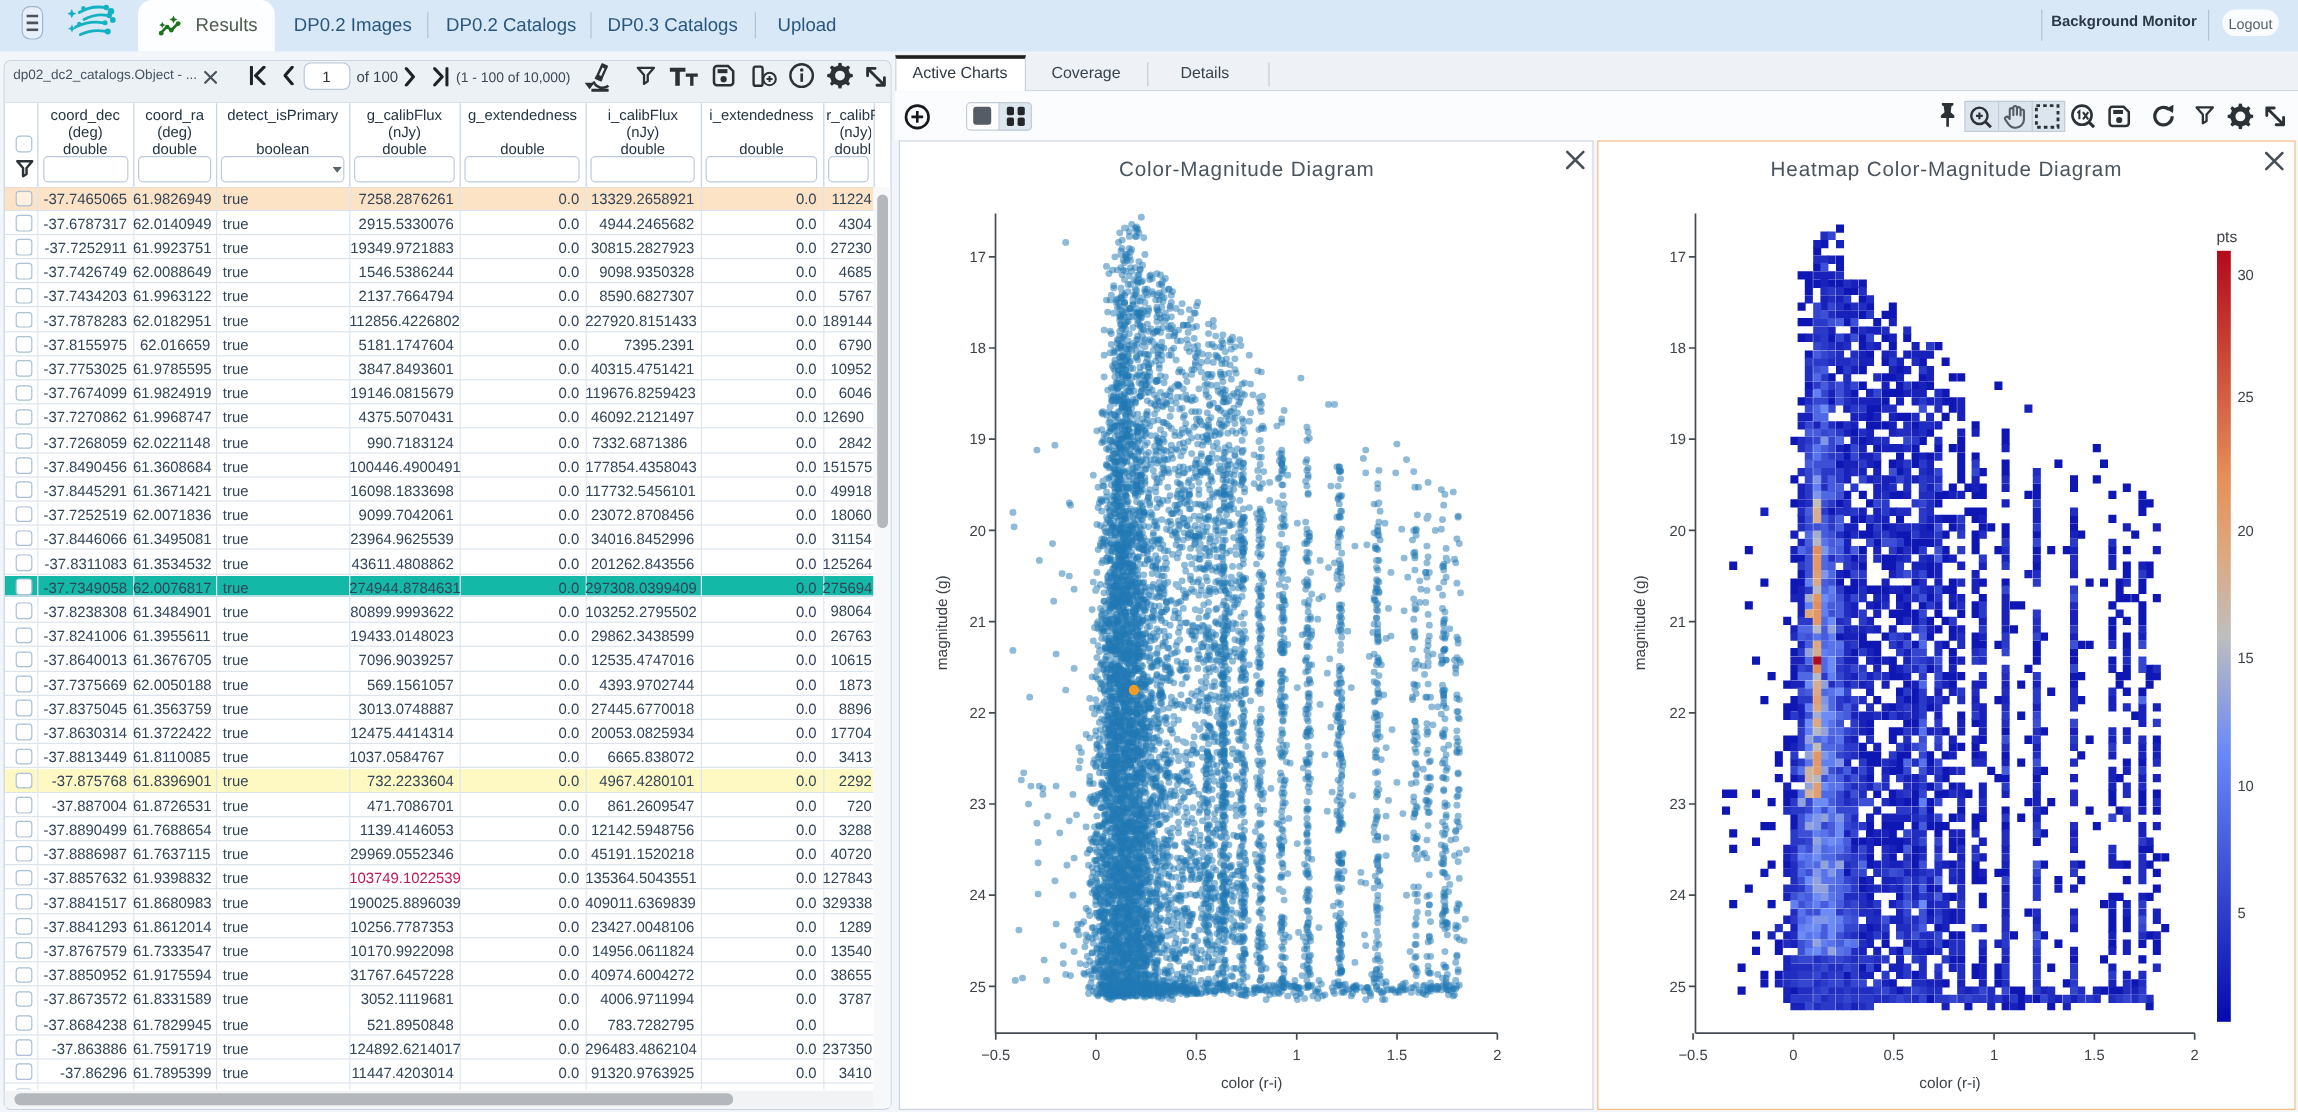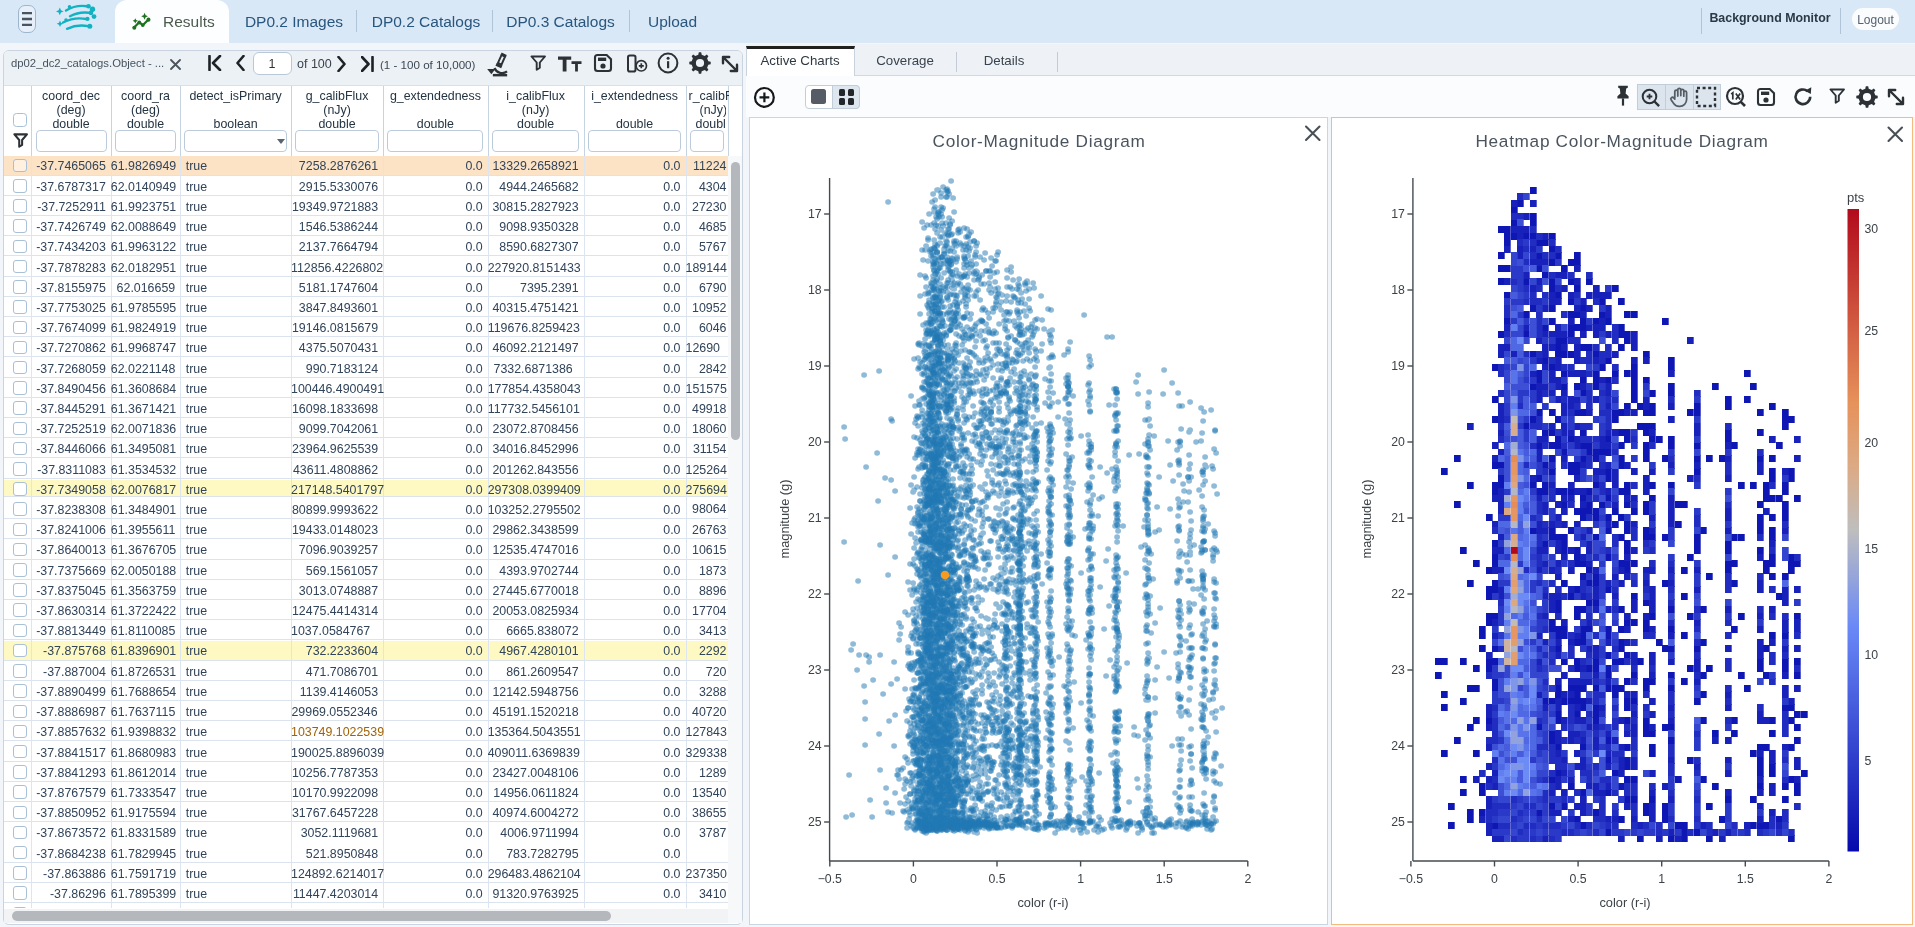--- a/index.html
+++ b/index.html
@@ -458,34 +458,34 @@
 <span style="position:absolute;left:9.8px;top:2.6px;width:13.5px;height:13.5px;border:1.3px solid #a9c0d6;border-radius:3px;background:#fff"></span>
 <span style="position:absolute;text-align:right;font-size:12.4px;color:#31445a;left:27.8px;top:3.2px;width:74.5px">-37.8311083</span>
 <span style="position:absolute;text-align:right;font-size:12.4px;color:#31445a;left:107.3px;top:3.2px;width:64.4px">61.3534532</span>
 <span style="position:absolute;left:182.2px;top:3.2px;font-size:12.4px;color:#31445a">true</span>
 <span style="position:absolute;text-align:right;font-size:12.4px;color:#31445a;left:287.5px;top:3.2px;width:87.1px">43611.4808862</span>
 <span style="position:absolute;text-align:right;font-size:12.4px;color:#31445a;left:379.6px;top:3.2px;width:99.6px">0.0</span>
 <span style="position:absolute;text-align:right;font-size:12.4px;color:#31445a;left:484.2px;top:3.2px;width:90.9px">201262.843556</span>
 <span style="position:absolute;text-align:right;font-size:12.4px;color:#31445a;left:580.1px;top:3.2px;width:96.9px">0.0</span>
 <span style="position:absolute;text-align:right;font-size:12.4px;color:#31445a;left:682.0px;top:3.2px;width:41.0px">125264</span>
 </div>
-<div style="position:absolute;left:0;top:323.4px;width:724.5px;height:17px;background:#fef9c3;border-bottom:1px solid #dbe4ee">
+<div style="position:absolute;left:0;top:323.4px;width:724.5px;height:17px;background:#14b8a6;border-bottom:1px solid #dbe4ee">
 <i style="position:absolute;left:27.8px;top:0;width:1px;height:20.21px;background:#dde6f0"></i>
 <i style="position:absolute;left:107.3px;top:0;width:1px;height:20.21px;background:#dde6f0"></i>
 <i style="position:absolute;left:176.7px;top:0;width:1px;height:20.21px;background:#dde6f0"></i>
 <i style="position:absolute;left:287.5px;top:0;width:1px;height:20.21px;background:#dde6f0"></i>
 <i style="position:absolute;left:379.6px;top:0;width:1px;height:20.21px;background:#dde6f0"></i>
 <i style="position:absolute;left:484.2px;top:0;width:1px;height:20.21px;background:#dde6f0"></i>
 <i style="position:absolute;left:580.1px;top:0;width:1px;height:20.21px;background:#dde6f0"></i>
 <i style="position:absolute;left:682.0px;top:0;width:1px;height:20.21px;background:#dde6f0"></i>
 <span style="position:absolute;left:9.8px;top:2.6px;width:13.5px;height:13.5px;border:1.3px solid #a9c0d6;border-radius:3px;background:#fff"></span>
 <span style="position:absolute;text-align:right;font-size:12.4px;color:#31445a;left:27.8px;top:3.2px;width:74.5px">-37.7349058</span>
 <span style="position:absolute;text-align:right;font-size:12.4px;color:#31445a;left:107.3px;top:3.2px;width:64.4px">62.0076817</span>
 <span style="position:absolute;left:182.2px;top:3.2px;font-size:12.4px;color:#31445a">true</span>
-<span style="position:absolute;text-align:right;font-size:12.4px;color:#31445a;left:287.5px;top:3.2px;width:87.1px">217148.5401797</span>
+<span style="position:absolute;text-align:right;font-size:12.4px;color:#31445a;left:287.5px;top:3.2px;width:87.1px">274944.8784631</span>
 <span style="position:absolute;text-align:right;font-size:12.4px;color:#31445a;left:379.6px;top:3.2px;width:99.6px">0.0</span>
 <span style="position:absolute;text-align:right;font-size:12.4px;color:#31445a;left:484.2px;top:3.2px;width:90.9px">297308.0399409</span>
 <span style="position:absolute;text-align:right;font-size:12.4px;color:#31445a;left:580.1px;top:3.2px;width:96.9px">0.0</span>
 <span style="position:absolute;text-align:right;font-size:12.4px;color:#31445a;left:682.0px;top:3.2px;width:41.0px">275694</span>
 </div>
 <div style="position:absolute;left:0;top:343.6px;width:724.5px;height:19.21px;background:#fff;border-bottom:1px solid #dbe4ee">
 <i style="position:absolute;left:27.8px;top:0;width:1px;height:20.21px;background:#dde6f0"></i>
 <i style="position:absolute;left:107.3px;top:0;width:1px;height:20.21px;background:#dde6f0"></i>
 <i style="position:absolute;left:176.7px;top:0;width:1px;height:20.21px;background:#dde6f0"></i>
 <i style="position:absolute;left:287.5px;top:0;width:1px;height:20.21px;background:#dde6f0"></i>
@@ -680,40 +680,40 @@
 <i style="position:absolute;left:176.7px;top:0;width:1px;height:20.21px;background:#dde6f0"></i>
 <i style="position:absolute;left:287.5px;top:0;width:1px;height:20.21px;background:#dde6f0"></i>
 <i style="position:absolute;left:379.6px;top:0;width:1px;height:20.21px;background:#dde6f0"></i>
 <i style="position:absolute;left:484.2px;top:0;width:1px;height:20.21px;background:#dde6f0"></i>
 <i style="position:absolute;left:580.1px;top:0;width:1px;height:20.21px;background:#dde6f0"></i>
 <i style="position:absolute;left:682.0px;top:0;width:1px;height:20.21px;background:#dde6f0"></i>
 <span style="position:absolute;left:9.8px;top:2.6px;width:13.5px;height:13.5px;border:1.3px solid #a9c0d6;border-radius:3px;background:#fff"></span>
 <span style="position:absolute;text-align:right;font-size:12.4px;color:#31445a;left:27.8px;top:3.2px;width:74.5px">-37.8886987</span>
 <span style="position:absolute;text-align:right;font-size:12.4px;color:#31445a;left:107.3px;top:3.2px;width:64.4px">61.7637115</span>
 <span style="position:absolute;left:182.2px;top:3.2px;font-size:12.4px;color:#31445a">true</span>
-<span style="position:absolute;text-align:center;font-size:12.4px;color:#31445a;left:287.5px;top:3.2px;width:87.1px">29969.0552346</span>
+<span style="position:absolute;text-align:right;font-size:12.4px;color:#31445a;left:287.5px;top:3.2px;width:87.1px">29969.0552346</span>
 <span style="position:absolute;text-align:right;font-size:12.4px;color:#31445a;left:379.6px;top:3.2px;width:99.6px">0.0</span>
 <span style="position:absolute;text-align:right;font-size:12.4px;color:#31445a;left:484.2px;top:3.2px;width:90.9px">45191.1520218</span>
 <span style="position:absolute;text-align:right;font-size:12.4px;color:#31445a;left:580.1px;top:3.2px;width:96.9px">0.0</span>
 <span style="position:absolute;text-align:right;font-size:12.4px;color:#31445a;left:682.0px;top:3.2px;width:41.0px">40720</span>
 </div>
 <div style="position:absolute;left:0;top:565.9px;width:724.5px;height:19.21px;background:#fff;border-bottom:1px solid #dbe4ee">
 <i style="position:absolute;left:27.8px;top:0;width:1px;height:20.21px;background:#dde6f0"></i>
 <i style="position:absolute;left:107.3px;top:0;width:1px;height:20.21px;background:#dde6f0"></i>
 <i style="position:absolute;left:176.7px;top:0;width:1px;height:20.21px;background:#dde6f0"></i>
 <i style="position:absolute;left:287.5px;top:0;width:1px;height:20.21px;background:#dde6f0"></i>
 <i style="position:absolute;left:379.6px;top:0;width:1px;height:20.21px;background:#dde6f0"></i>
 <i style="position:absolute;left:484.2px;top:0;width:1px;height:20.21px;background:#dde6f0"></i>
 <i style="position:absolute;left:580.1px;top:0;width:1px;height:20.21px;background:#dde6f0"></i>
 <i style="position:absolute;left:682.0px;top:0;width:1px;height:20.21px;background:#dde6f0"></i>
 <span style="position:absolute;left:9.8px;top:2.6px;width:13.5px;height:13.5px;border:1.3px solid #a9c0d6;border-radius:3px;background:#fff"></span>
 <span style="position:absolute;text-align:right;font-size:12.4px;color:#31445a;left:27.8px;top:3.2px;width:74.5px">-37.8857632</span>
 <span style="position:absolute;text-align:right;font-size:12.4px;color:#31445a;left:107.3px;top:3.2px;width:64.4px">61.9398832</span>
 <span style="position:absolute;left:182.2px;top:3.2px;font-size:12.4px;color:#31445a">true</span>
-<span style="position:absolute;text-align:right;font-size:12.4px;color:#a16207;left:287.5px;top:3.2px;width:87.1px">103749.1022539</span>
+<span style="position:absolute;text-align:right;font-size:12.4px;color:#be185d;left:287.5px;top:3.2px;width:87.1px">103749.1022539</span>
 <span style="position:absolute;text-align:right;font-size:12.4px;color:#31445a;left:379.6px;top:3.2px;width:99.6px">0.0</span>
 <span style="position:absolute;text-align:right;font-size:12.4px;color:#31445a;left:484.2px;top:3.2px;width:90.9px">135364.5043551</span>
 <span style="position:absolute;text-align:right;font-size:12.4px;color:#31445a;left:580.1px;top:3.2px;width:96.9px">0.0</span>
 <span style="position:absolute;text-align:right;font-size:12.4px;color:#31445a;left:682.0px;top:3.2px;width:41.0px">127843</span>
 </div>
 <div style="position:absolute;left:0;top:586.1px;width:724.5px;height:19.21px;background:#fff;border-bottom:1px solid #dbe4ee">
 <i style="position:absolute;left:27.8px;top:0;width:1px;height:20.21px;background:#dde6f0"></i>
 <i style="position:absolute;left:107.3px;top:0;width:1px;height:20.21px;background:#dde6f0"></i>
 <i style="position:absolute;left:176.7px;top:0;width:1px;height:20.21px;background:#dde6f0"></i>
 <i style="position:absolute;left:287.5px;top:0;width:1px;height:20.21px;background:#dde6f0"></i>

